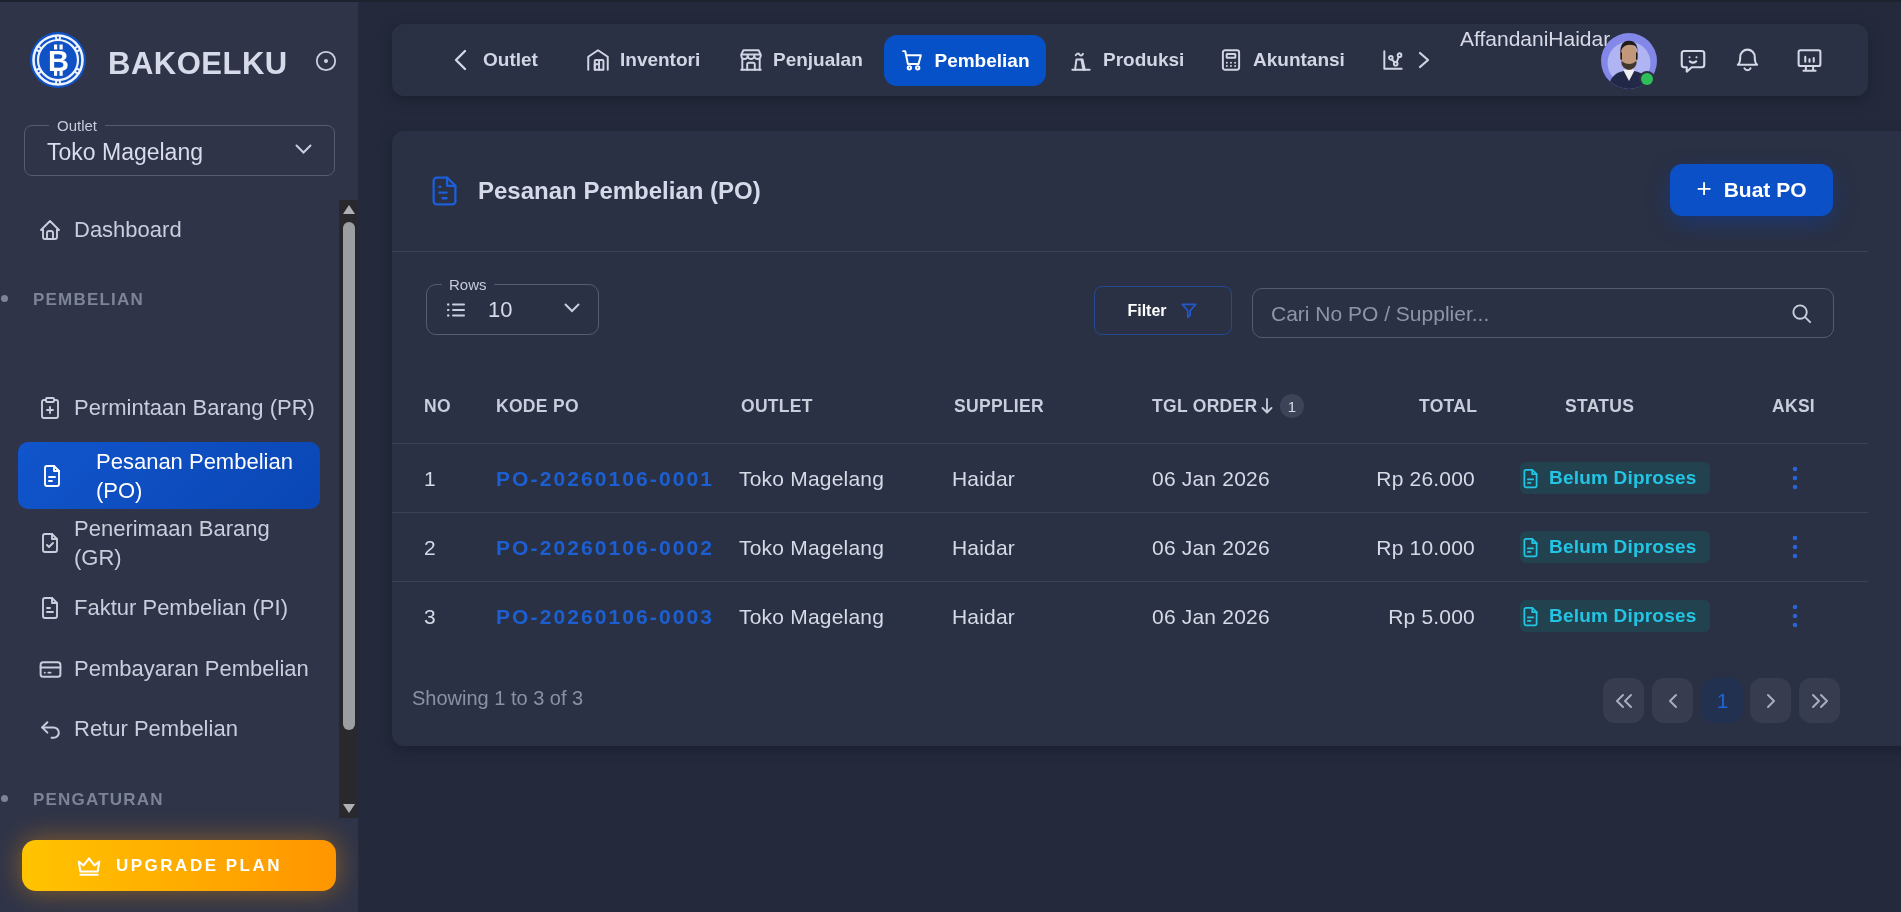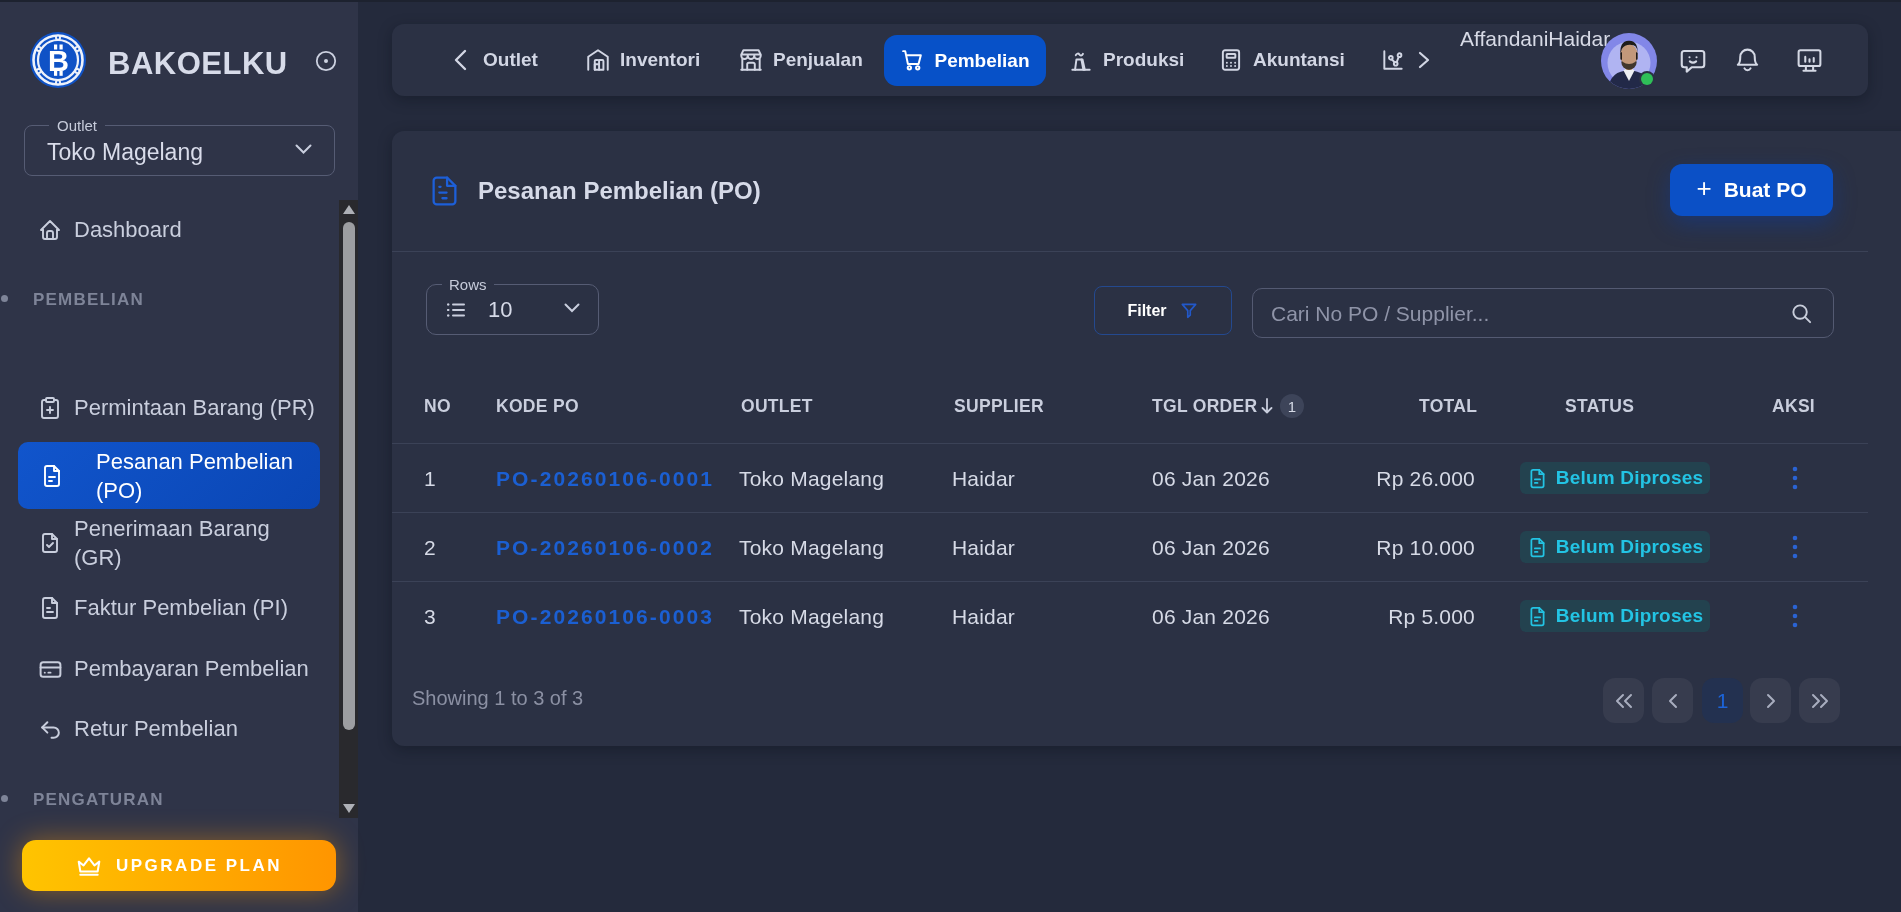--- a/index.html
+++ b/index.html
@@ -71,21 +71,21 @@
 #search { position:absolute; left:860px; top:157px; width:582px; height:50px; border:1px solid #545a72; border-radius:10px; }
 #search .ph { position:absolute; left:18px; top:13px; font-size:21px; color:#8f94a8; }
 #search svg { position:absolute; right:20px; top:13px; }
 
 
 .th { position:absolute; font-size:17.5px; font-weight:bold; color:#c9cedd; letter-spacing:0.3px; }
 .td { position:absolute; font-size:21px; color:#d6dae6; letter-spacing:0.2px; }
 .po-link { color:#1b5fd2; font-weight:bold; font-size:21px; letter-spacing:2.1px; }
 .rowline { position:absolute; left:0; width:1476px; height:1px; background:#3b4257; }
 .badge { position:absolute; left:1128px; width:190px; height:32px; background:#23424f; border-radius:6px;
-  display:flex; align-items:center; justify-content:center; color:#23c4e4; font-size:19px; font-weight:bold; letter-spacing:0.2px; }
+  display:flex; align-items:center; color:#23c4e4; font-size:19px; font-weight:bold; letter-spacing:0.2px; }
 .badge svg { margin-right:8px; }
 .dots { position:absolute; left:1400px; color:#2a63d4; }
 #foot { position:absolute; left:20px; top:556px; font-size:20px; color:#8b90a3; }
 .pgbtn { position:absolute; top:547px; width:41px; height:45px; border-radius:12px; background:#373c4e;
   display:flex; align-items:center; justify-content:center; }
 </style>
 </head>
 <body>
 <div style="position:absolute;left:0;top:0;width:1901px;height:2px;background:#1d222f;z-index:50;"></div>
 

